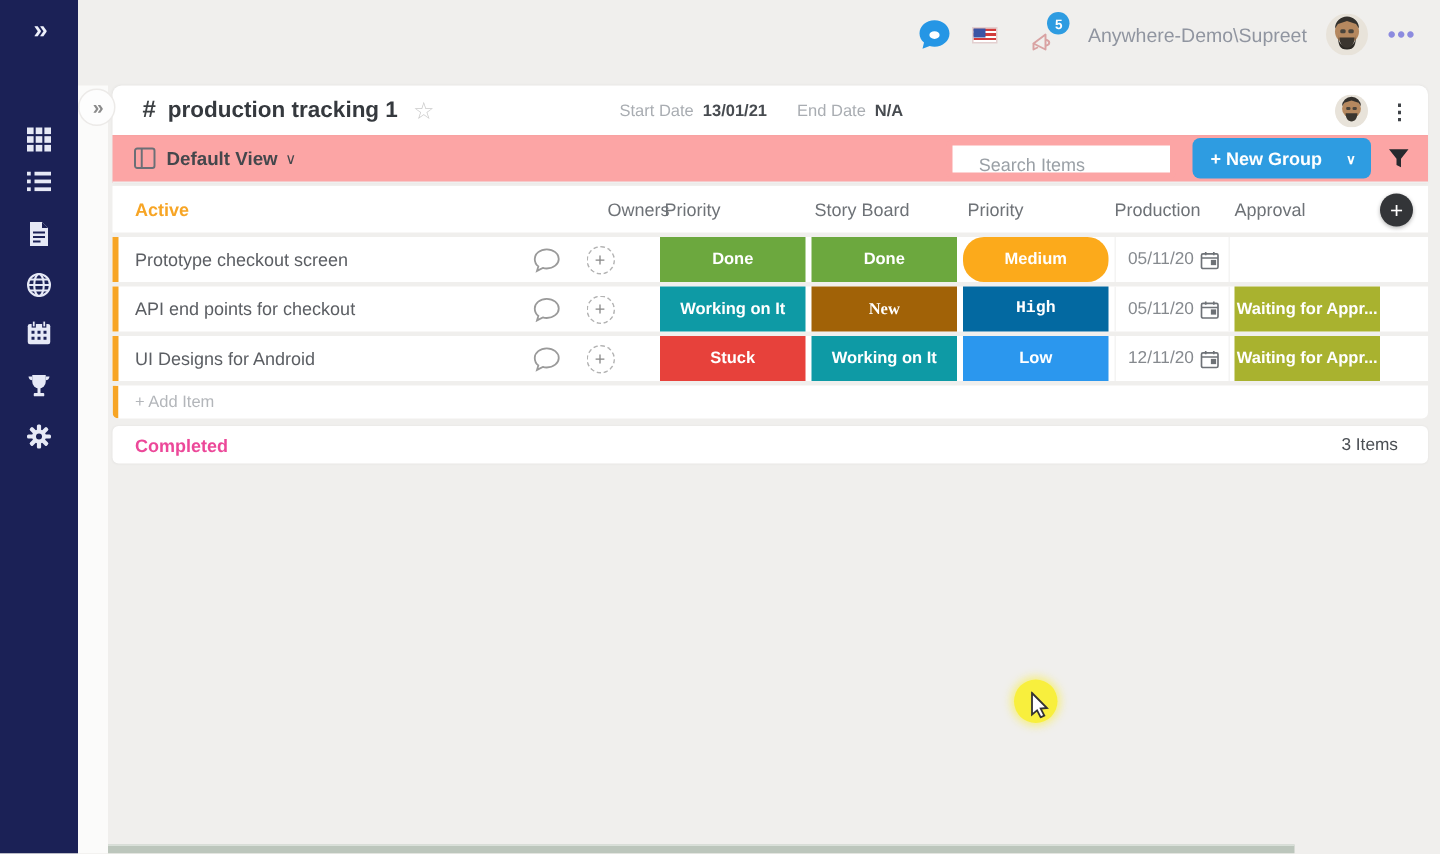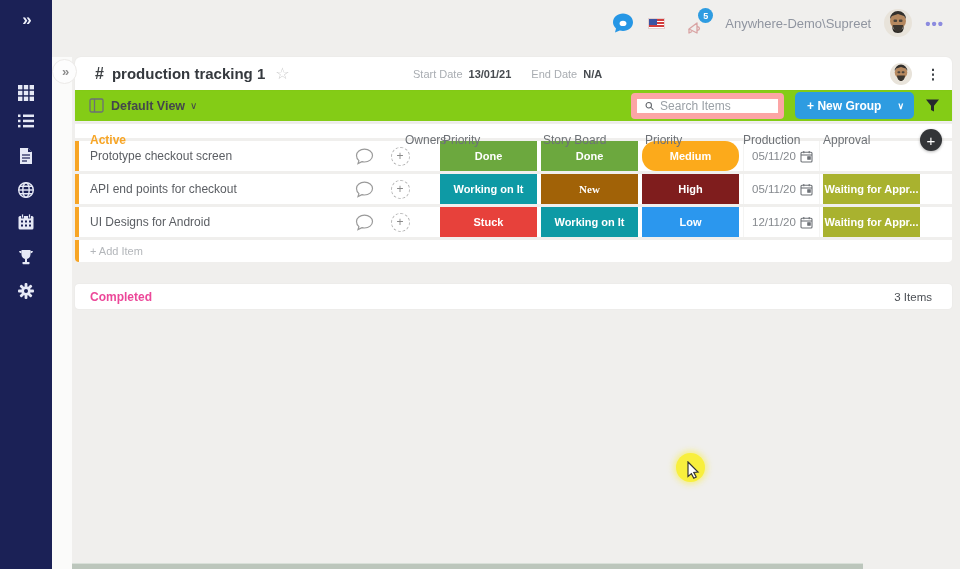--- a/index.html
+++ b/index.html
@@ -33,36 +33,36 @@
   .hash { color:#3c4043; font-size:16px; font-weight:600; margin-right:8px; }
   .board-title { color:#35393e; font-size:15px; font-weight:700; }
   .star { color:#cbcbcb; font-size:16px; margin-left:10px; cursor:pointer; }
   .dates { position:absolute; left:338px; top:0; height:33px; display:flex; align-items:center; gap:6px; font-size:11px; }
   .date-label { color:#a9adb2; }
   .date-value { color:#474b50; font-weight:700; margin-right:14px; }
   .head-right { position:absolute; right:12px; top:0; height:33px; display:flex; align-items:center; gap:14px; }
   .hd-avatar { width:22px; height:22px; border-radius:50%; overflow:hidden; }
   .vdots { color:#3f4348; font-size:14px; font-weight:bold; cursor:pointer; }
 
-  .card-toolbar { background:#84cc16; height:32px; display:flex; align-items:center; padding:0 12px 0 14px; border-bottom:1px solid #f0f0ef; box-shadow:0 0 2px rgba(0,0,0,.05); }
+  .card-toolbar { background:#fca5a5; height:32px; display:flex; align-items:center; padding:0 12px 0 14px; border-bottom:1px solid #f0f0ef; box-shadow:0 0 2px rgba(0,0,0,.05); }
   .view-icon svg { width:15px; height:15px; display:block; }
   .view-label { color:#44474c; font-size:12.5px; font-weight:600; margin:0 5px 0 7px; }
   .view-chev { color:#44474c; font-size:10px; }
   .toolbar-right { margin-left:auto; display:flex; align-items:center; gap:11px; }
-  .search-box { width:153px; height:26px; border:6px solid #fca5a5; border-radius:4px; background:#fff; display:flex; align-items:center; padding:0 8px; gap:6px; }
+  .search-box { width:153px; height:26px; border:4px solid #fca5a5; border-radius:4px; background:#fff; display:flex; align-items:center; padding:0 8px; gap:6px;flex-direction:column; }
   .search-box svg { width:12px; height:12px; }
   .search-box input { border:none; outline:none; width:110px; font-size:12px; color:#555; font-family:"Liberation Sans",sans-serif; background:transparent; }
   .search-box input::placeholder { color:#9aa0a6; }
   .btn-newgroup { height:27px; background:#2e9ce1; border:none; border-radius:5px; color:#fff; font-size:12px; font-weight:600; display:flex; align-items:center; cursor:pointer; font-family:"Liberation Sans",sans-serif; padding:0; }
   .btn-ng-main { padding:0 10px 0 12px; }
   .btn-ng-chev { padding:0 10px 0 6px; font-size:9px; }
   .funnel svg { width:15px; height:15px; display:block; }
 
   
-  .grp-header { background:#fff; height:14px; position:relative; margin-top:2px; font-size:12px; }
+  .grp-header { background:#fff; height:31px; position:relative; margin-top:2px; font-size:12px; }
   .grp-header span { position:absolute; top:9px; }
   .lbl-active { left:15px; color:#f7a525; font-weight:600; }
   .col-lbl { color:#6e7277; }
   .add-col-btn { position:absolute !important; right:10px; top:5px !important; width:22px; height:22px; border-radius:50%; background:#333538; color:#fff; font-size:15px; display:flex; align-items:center; justify-content:center; cursor:pointer; box-shadow:0 1px 3px rgba(0,0,0,.3); }
 
   .t-row { background:#fff; height:30px; margin-top:3px; border-left:4px solid #f7a525; display:flex; align-items:stretch; cursor:pointer; }
   .c-name { flex:0 0 267px; font-size:12px; color:#5b5e63; line-height:30px; padding-left:11px; white-space:nowrap; overflow:hidden; }
   .c-chat { flex:0 0 36px; display:flex; align-items:center; justify-content:center; }
   .c-chat svg { width:19px; height:17px; }
   .c-plus { flex:0 0 36px; display:flex; align-items:center; justify-content:center; }
@@ -304,21 +304,21 @@
         <svg viewBox="0 0 19 17" fill="none" stroke="#9a9a9a" stroke-width="1.2">
           <path d="M9.5 1.2c4.4 0 8 2.9 8 6.4s-3.6 6.4-8 6.4c-.9 0-1.8-.1-2.6-.4L3 15.6l.9-3C2.4 11.4 1.5 9.6 1.5 7.6c0-3.5 3.6-6.4 8-6.4z"></path>
         </svg>
       </div>
     <div class="c-plus">
         <span class="plus-circ">+</span>
       </div>
     <div class="c-gap"></div>
     <div class="pill" style="background: rgb(14, 154, 165);">Working on It</div>
     <div class="pill" style="background: #a16207; font-family: Liberation Serif, serif;">New</div>
-    <div class="pill" style="background: #7f1d1d;">High</div>
+    <div class="pill" style="background: #0369a1; font-family: Liberation Mono, monospace;">High</div>
     <div class="c-date">
       <span>05/11/20</span>
       <svg viewBox="0 0 13 13" fill="none" stroke="#6e7277" stroke-width="1.1">
           <rect x="1" y="2.2" width="11" height="9.8" rx="1"></rect>
           <line x1="1" y1="5" x2="12" y2="5"></line>
           <line x1="3.8" y1="1" x2="3.8" y2="3.2"></line>
           <line x1="9.2" y1="1" x2="9.2" y2="3.2"></line>
           <rect x="7.8" y="6.8" width="2.4" height="2.4" fill="#6e7277"></rect>
         </svg>
     </div>

